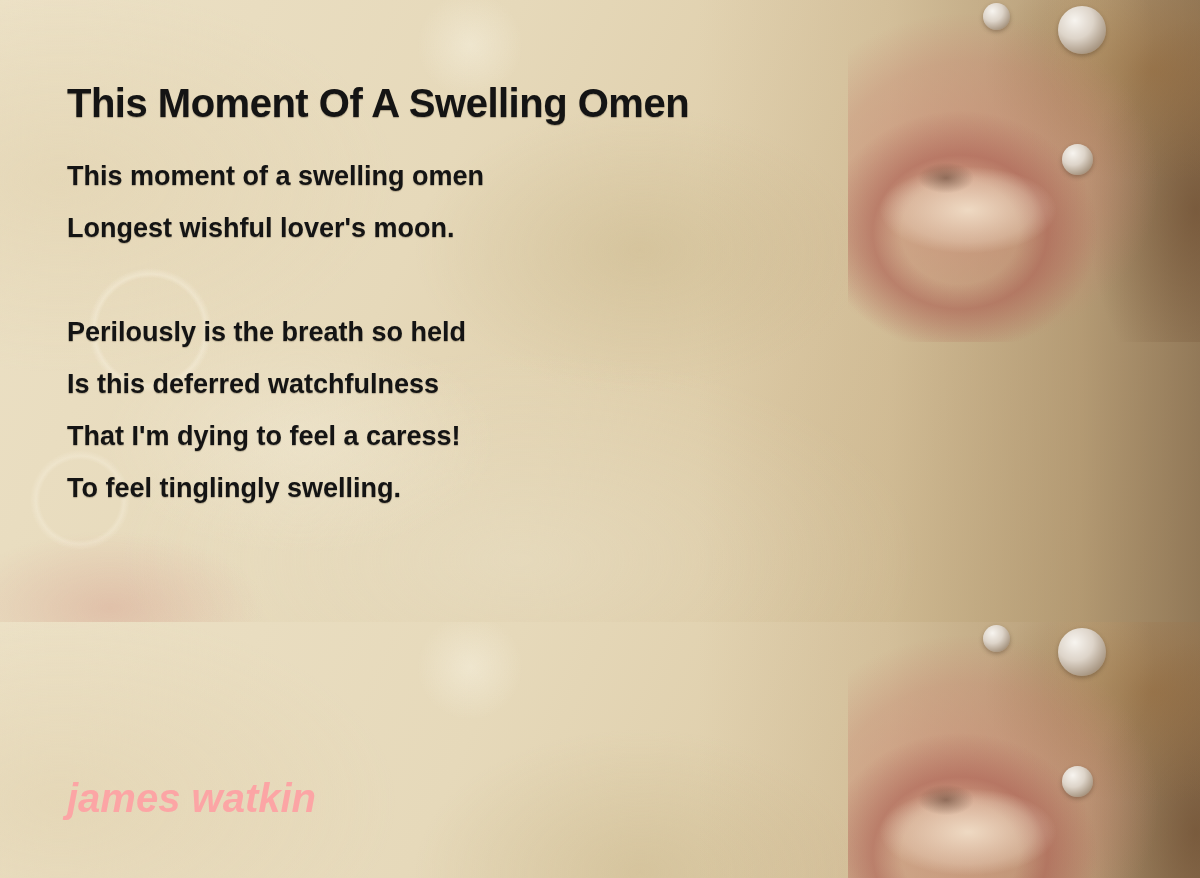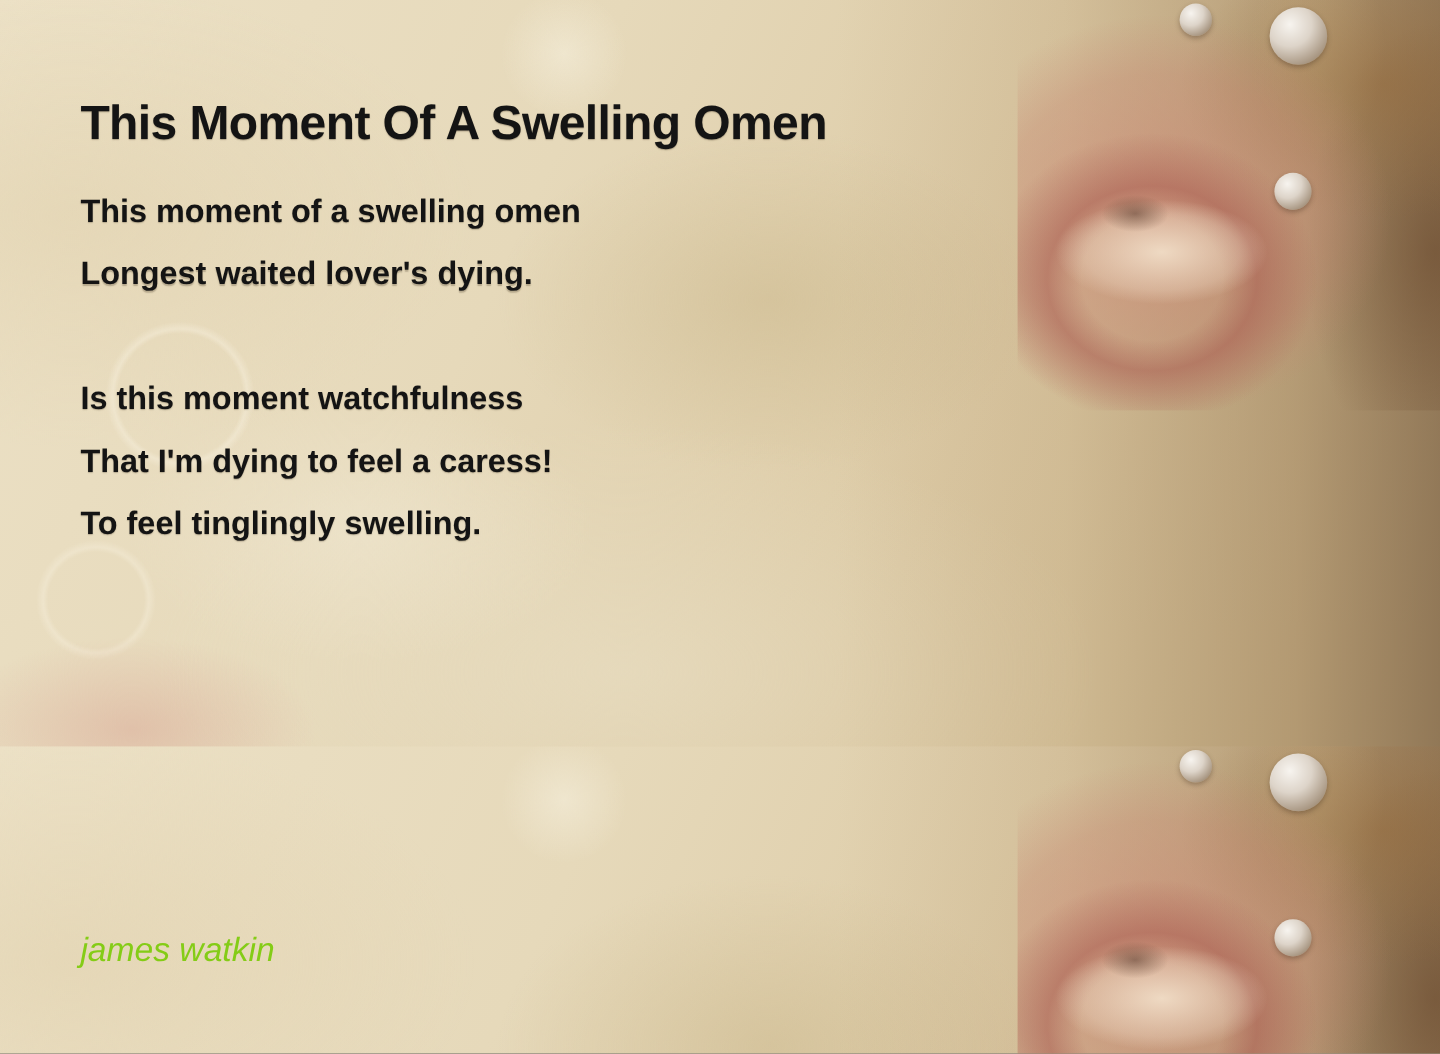--- a/index.html
+++ b/index.html
@@ -97,25 +97,25 @@
     line-height: 52px;
     white-space: nowrap;
     text-shadow: 0 1px 1px rgba(70,55,35,0.30);
   }
   .stanza-gap { height: 52px; }
   .footnote-gap { height: 52px; }
   .poem-author {
     position: absolute;
     left: 67px;
     top: 776px;
-    font-size: 28px;
+    font-size: 40px;
     font-style: italic;
-    font-weight: normal;
+    font-weight: bold;
     white-space: nowrap;
-    color: #84cc16;
+    color: #fca5a5;
   }
 </style>
 </head>
 <body>
 
 <div class="page">
 
   <div class="bg-base"></div>
   <div class="right-shade"></div>
 
@@ -128,25 +128,26 @@
   <div class="pearl" style="left:983px; top:625px; width:27px; height:27px;"></div>
   <div class="pearl" style="left:1058px; top:628px; width:48px; height:48px;"></div>
   <div class="pearl" style="left:1062px; top:766px; width:31px; height:31px;"></div>
 
   <div class="text-layer">
 
     <h1 class="poem-title">This Moment Of A Swelling Omen</h1>
 
     <div class="poem-body">
       <div>This moment of a swelling omen</div>
-      <div>Longest waited lover's dying.</div>
+      <div>Longest wishful lover's moon.</div>
 
       <div class="stanza-gap"></div>
 
-      <div>Is this moment watchfulness</div>
+      <div>Perilously is the breath so held</div>
+      <div>Is this deferred watchfulness</div>
       <div>That I'm dying to feel a caress!</div>
       <div>To feel tinglingly swelling.</div>
 
       <div class="footnote-gap"></div>
 
     </div>
 
     <div class="poem-author">james watkin</div>
   </div>
 

